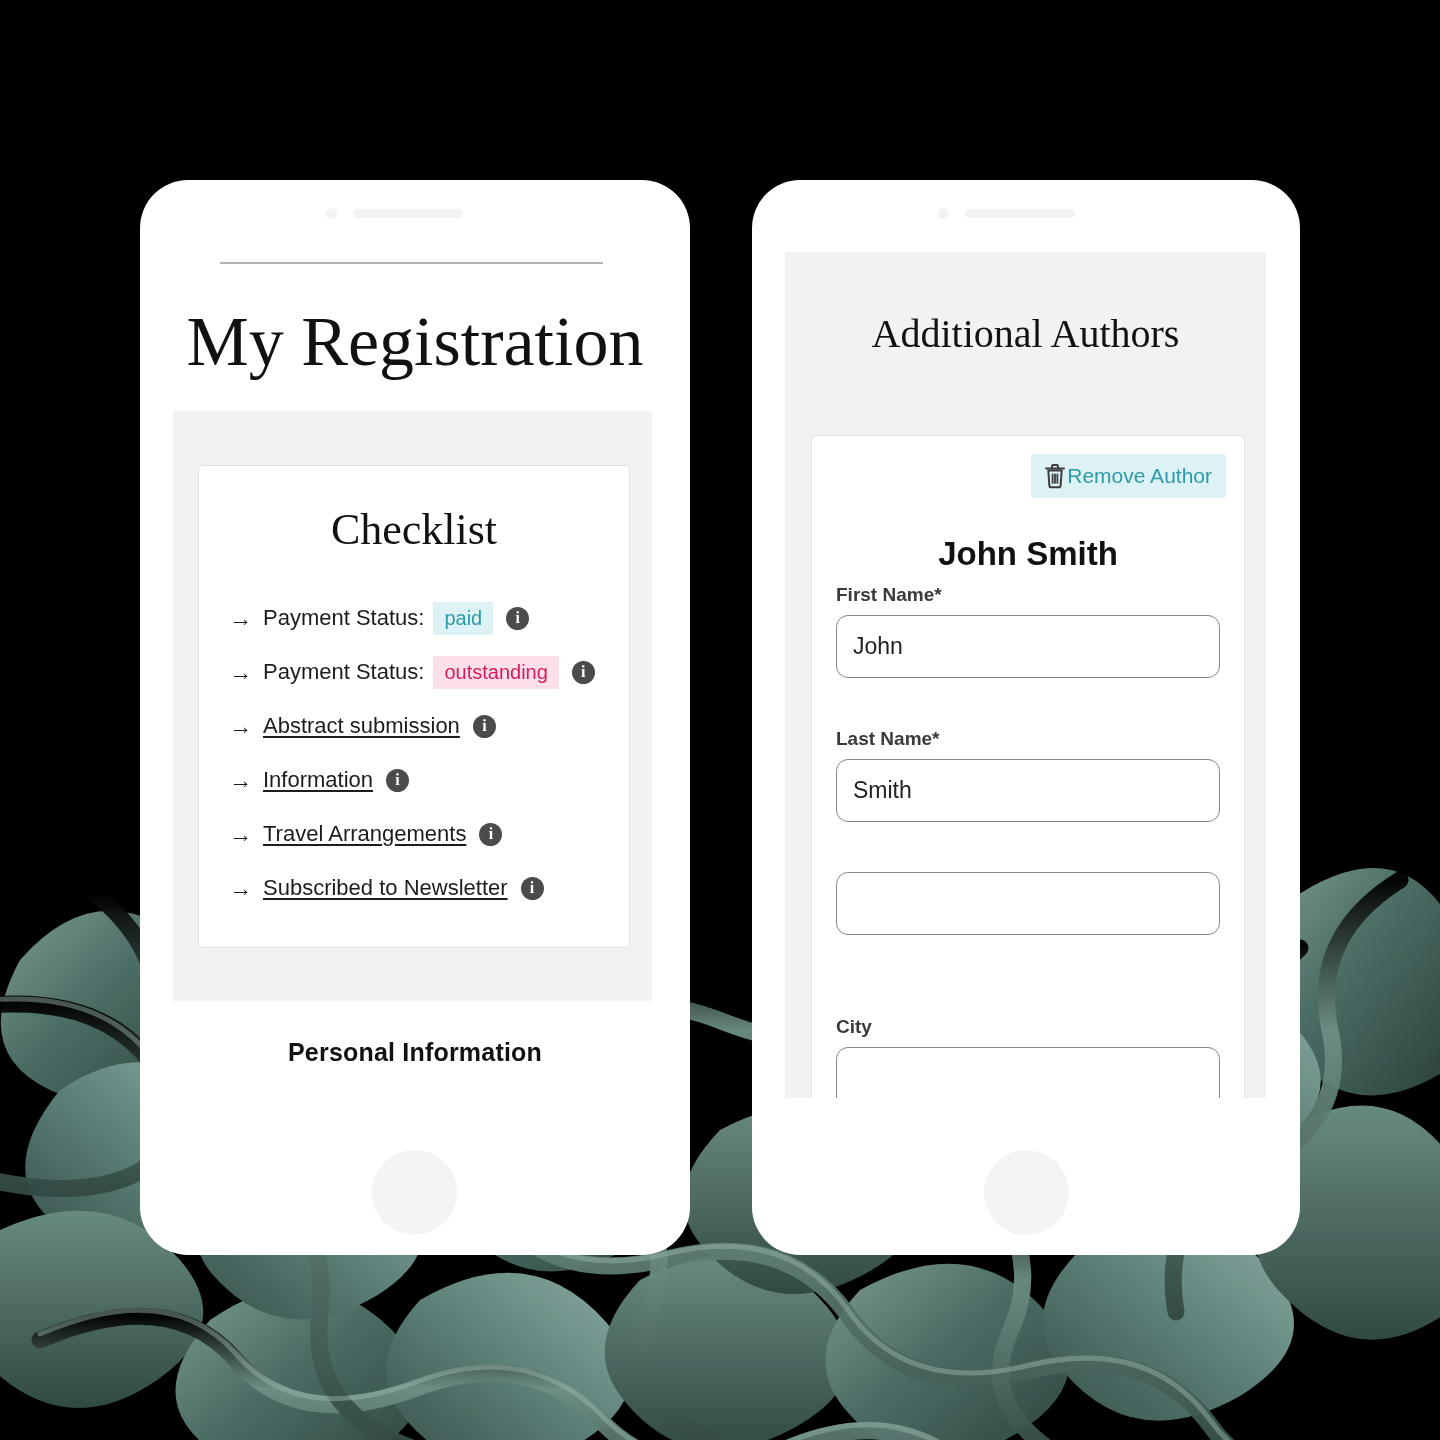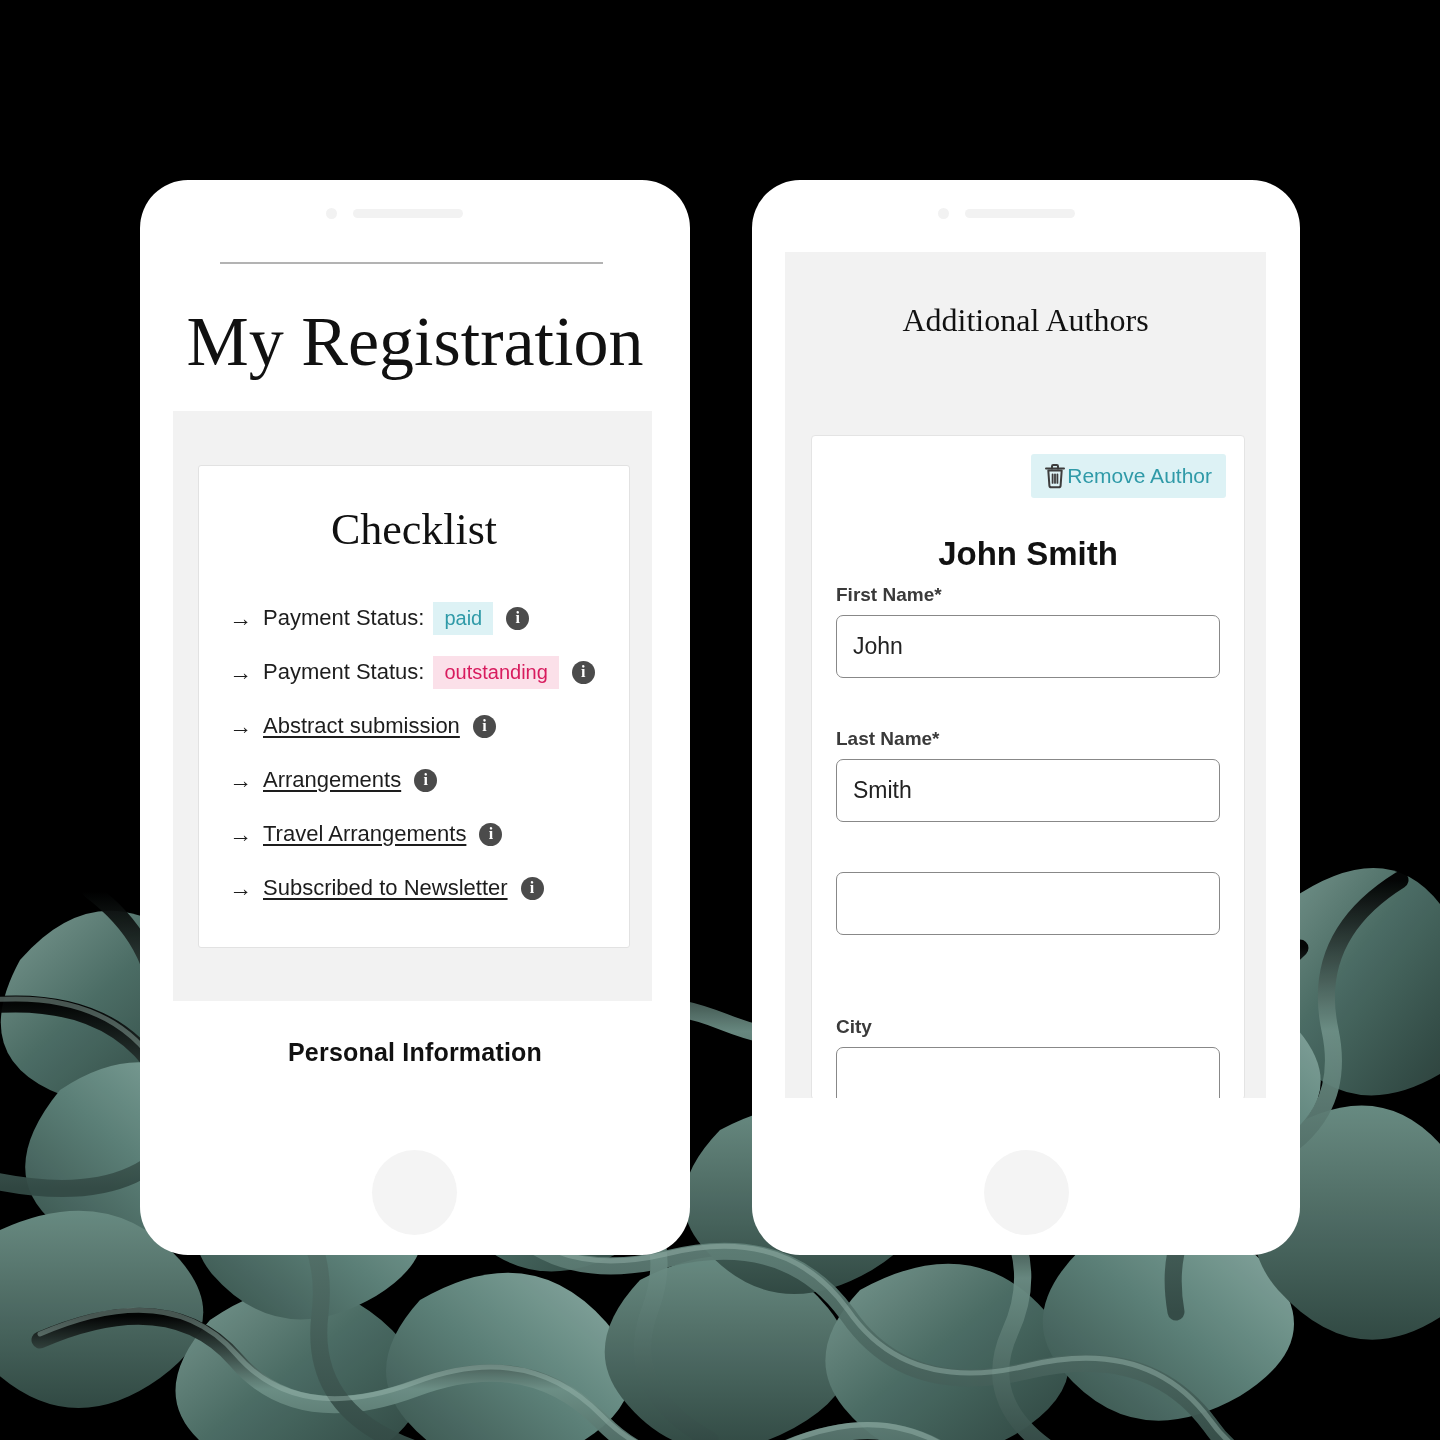--- a/index.html
+++ b/index.html
@@ -79,21 +79,21 @@
     position:absolute;left:0;right:0;text-align:center;
     font-family:"Liberation Sans", sans-serif;font-weight:700;font-size:33px;color:#111;margin-top:20px;
   }
   .field{position:absolute;}
   .field-label{
     font-family:"Liberation Sans", sans-serif;font-weight:700;font-size:19px;
     color:#3a3a3a;margin-bottom:9px;white-space:nowrap;
   }
   .field-input{
     width:100%;box-sizing:border-box;height:63px;border:1px solid #888;
-    border-radius:7px;background:#fff;padding:0 16px;
+    border-radius:12px;background:#fff;padding:0 16px;
     font-family:"Liberation Sans", sans-serif;font-size:23px;color:#222;
     outline:none;
   }
   .field-input::placeholder{color:#9a9a9a;}
 </style>
 </head>
 <body>
 
 <div id="stage">
 
@@ -192,21 +192,21 @@
             </div>
 
             <div class="cl-row" style="height:54px;">
               <span class="cl-arrow">→</span>
               <span class="cl-label link">Abstract submission</span>
               <span class="info-icon">i</span>
             </div>
 
             <div class="cl-row" style="height:54px;">
               <span class="cl-arrow">→</span>
-              <span class="cl-label link">Arrangements</span>
+              <span class="cl-label link">Information</span>
               <span class="info-icon">i</span>
             </div>
 
             <div class="cl-row" style="height:54px;">
               <span class="cl-arrow">→</span>
               <span class="cl-label link">Travel Arrangements</span>
               <span class="info-icon">i</span>
             </div>
 
             <div class="cl-row" style="height:54px;">
@@ -229,21 +229,21 @@
 
     <div class="phone-notch" style="left:186px;top:28px;">
       <span class="notch-cam"></span>
       <span class="notch-spk"></span>
     </div>
 
     <div class="screen" style="left:0;top:60px;width:548px;height:858px;">
 
       <div class="gray-panel" style="left:33px;top:12px;width:481px;height:846px;">
 
-        <h1 class="serif-title" style="position:absolute;left:0;right:0;top:42px;margin:8px;font-size:32px;">Additional Authors</h1>
+        <h1 class="serif-title" style="position:absolute;left:0;right:0;top:42px;margin:16px;font-size:40px;">Additional Authors</h1>
 
         <div class="author-card" style="left:26px;top:183px;width:432px;height:663px;">
 
           <button class="remove-btn" style="right:18px;top:18px;">
             <svg width="24" height="26" viewBox="0 0 24 26" aria-hidden="true">
               <path d="M3 5.5h18" stroke="#3d3d3d" stroke-width="2" stroke-linecap="round" fill="none"></path>
               <path d="M9 5.5V3.2c0-.7.5-1.2 1.2-1.2h3.6c.7 0 1.2.5 1.2 1.2v2.3" stroke="#3d3d3d" stroke-width="2" fill="none" stroke-linecap="round"></path>
               <path d="M5.3 7.5h13.4l-1.1 15.1c-.1 1-.9 1.7-1.9 1.7H8.3c-1 0-1.8-.7-1.9-1.7L5.3 7.5z" stroke="#3d3d3d" stroke-width="2" fill="none" stroke-linejoin="round"></path>
               <path d="M9.6 11.3v8.6M12 11.3v8.6M14.4 11.3v8.6" stroke="#3d3d3d" stroke-width="1.8" stroke-linecap="round" fill="none"></path>
             </svg>

